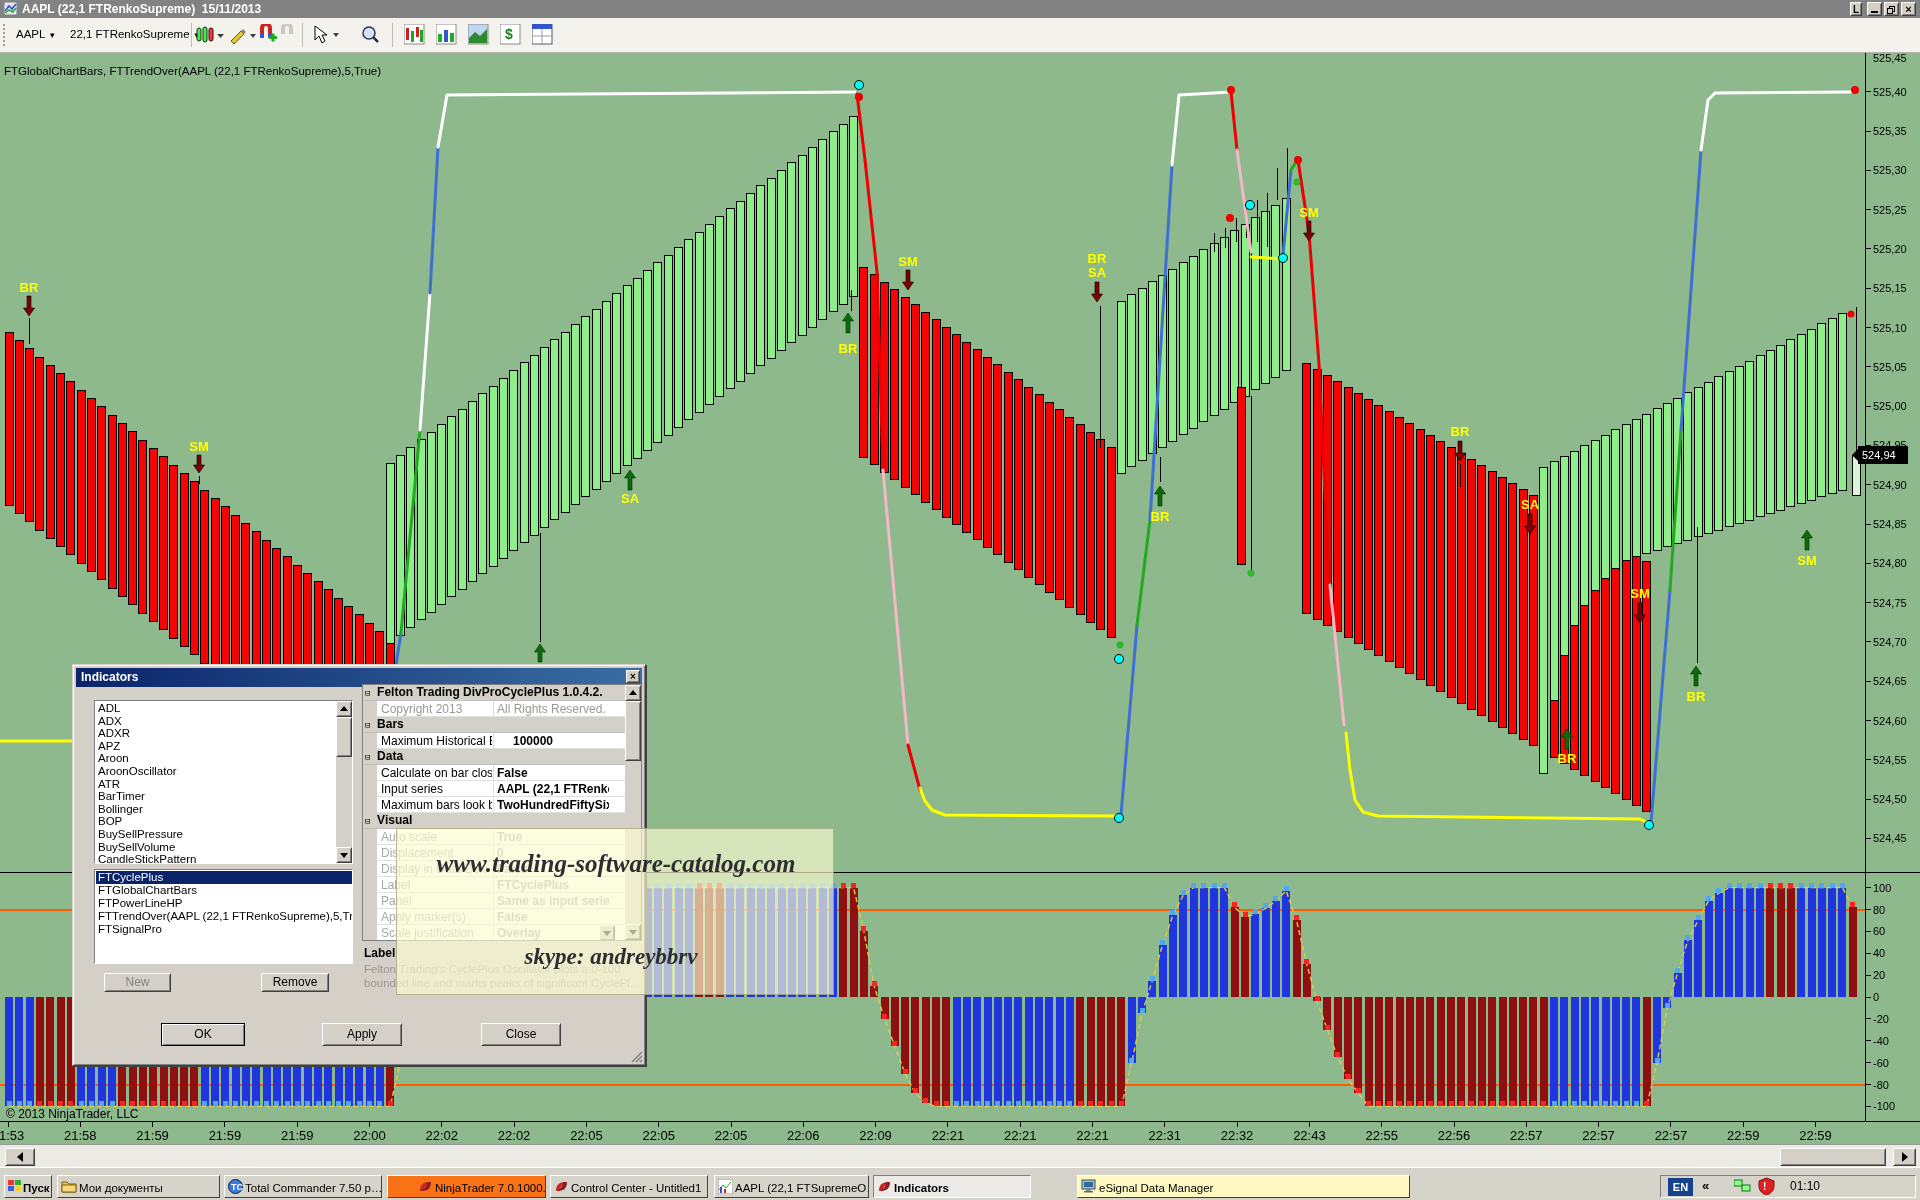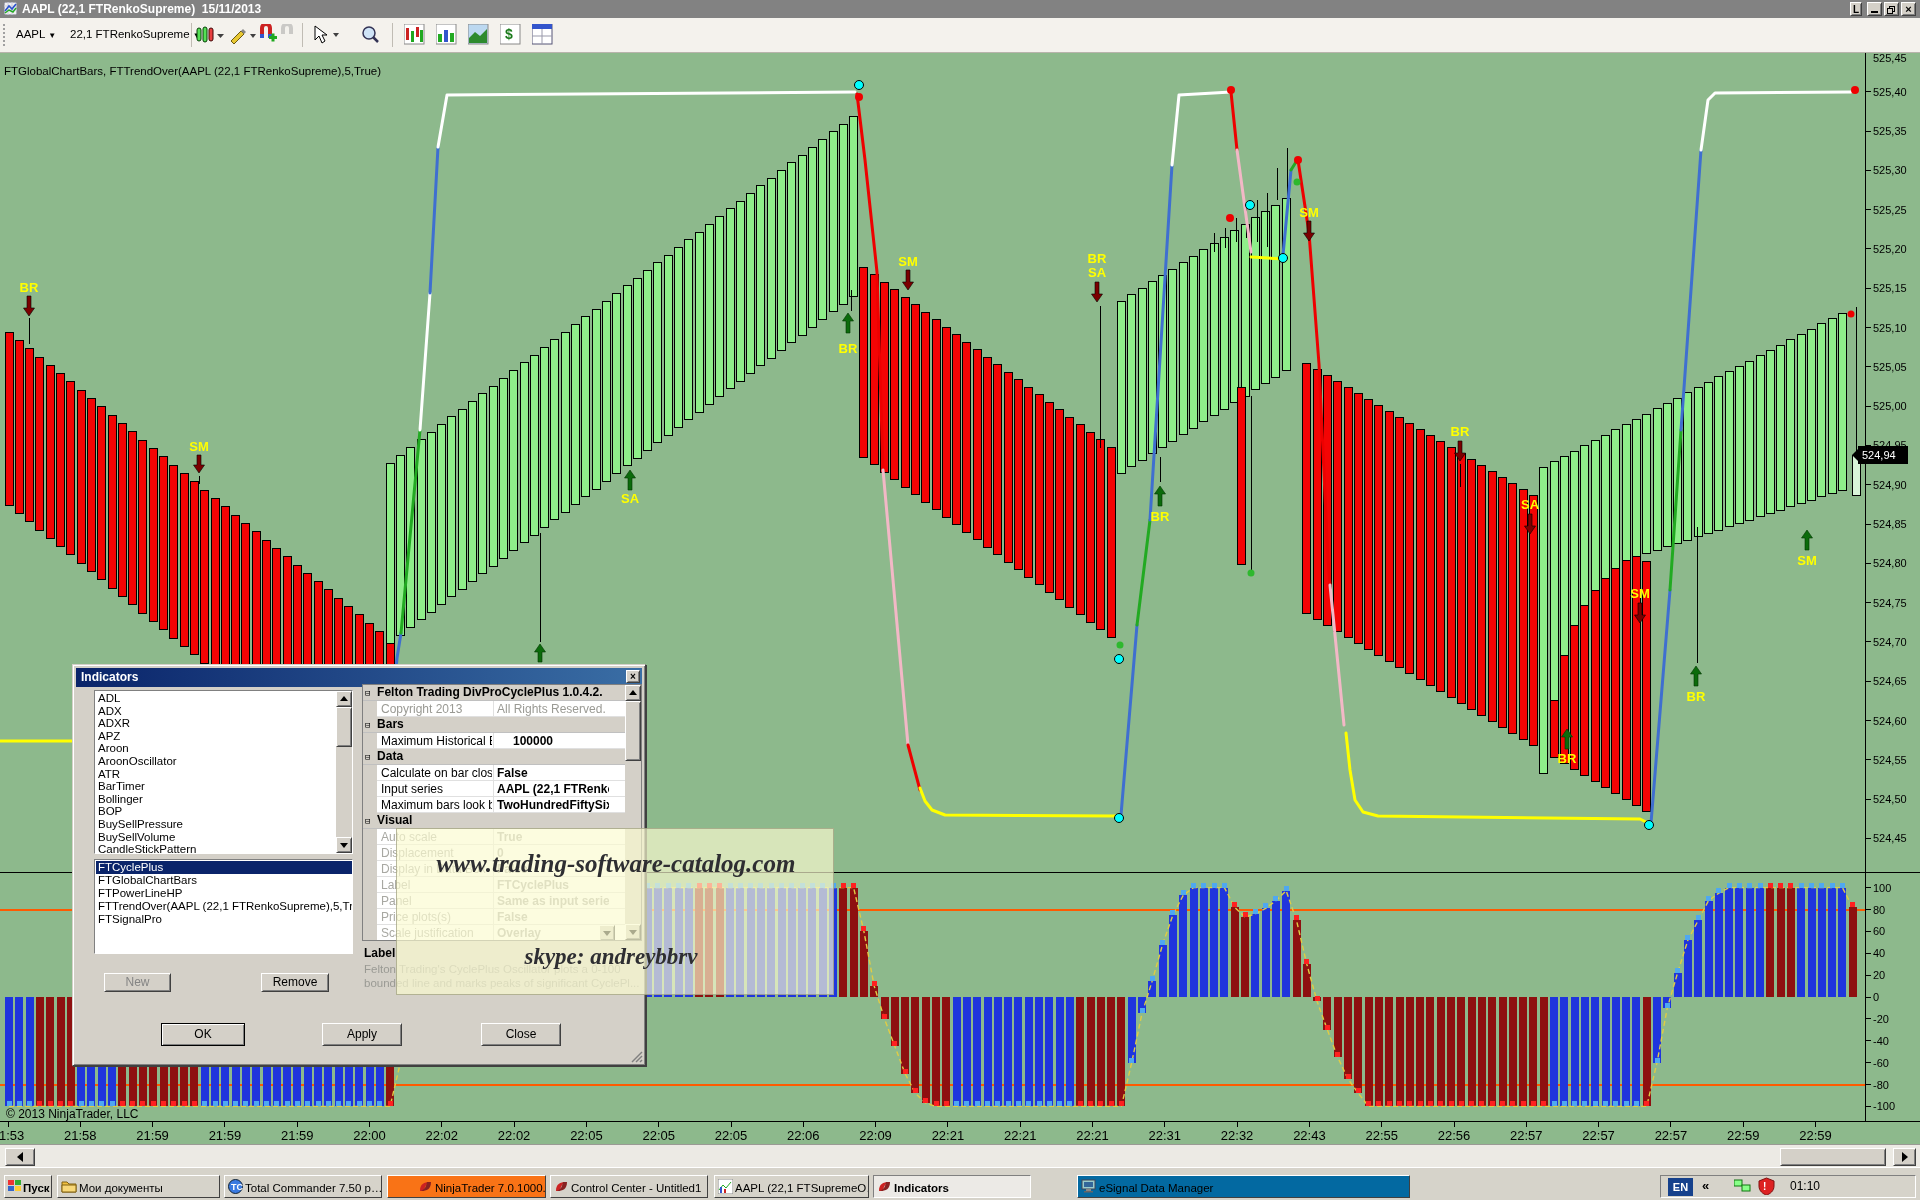--- a/index.html
+++ b/index.html
@@ -1,16 +1,16 @@
 <!DOCTYPE html>
 <html><head><meta charset="utf-8"><style>
 * { margin:0; padding:0; box-sizing:border-box; }
 body { width:1920px; height:1200px; position:relative; font-family:"Liberation Sans", sans-serif; background:#8fba8f; overflow:hidden; }
 .abs { position:absolute; }
-.sunken { border-top:1px solid #808080; border-left:1px solid #808080; border-right:1px solid #fff; border-bottom:1px solid #fff; }
+.sunken { border-top:1px solid #808080; border-left:1px solid #808080; border-right:1px solid #fff; border-bottom:1px solid #fff;margin-top:10px; }
 .btn3d { border-top:1px solid #fff; border-left:1px solid #fff; border-right:1px solid #404040; border-bottom:1px solid #404040; box-shadow: inset 1px 1px 0 #d4d0c8, inset -1px -1px 0 #808080; background:#d4d0c8; }
 </style></head>
 <body>
 
 <div class="abs" style="left:0;top:0;width:1920px;height:18px;background:#828282;">
  <svg class="abs" style="left:4px;top:2px" width="13" height="13">
       <rect width="13" height="13" fill="#f0f0f0" stroke="#667"></rect>
       <line x1="4" y1="0" x2="4" y2="13" stroke="#ccd"></line>
       <line x1="8" y1="0" x2="8" y2="13" stroke="#ccd"></line>
       <line x1="0" y1="4" x2="13" y2="4" stroke="#ccd"></line>
@@ -954,21 +954,21 @@
         <div class="abs" style="left:130px;top:0;width:1px;height:16px;background:#e0e0e0;"></div>
       </div>
 <div class="abs" style="left:0;top:208px;width:264px;height:16px;border-bottom:1px solid #e0e0e0;color:#a8a8a2;">
         <div class="abs" style="left:0;top:0;width:14px;height:16px;background:#d4d0c8;"></div>
         <div class="abs" style="left:18px;top:1px;width:111px;overflow:hidden;white-space:nowrap;">Panel</div>
         <div class="abs" style="left:134px;top:1px;width:112px;overflow:hidden;white-space:nowrap;font-weight:bold;">Same as input series</div>
         <div class="abs" style="left:130px;top:0;width:1px;height:16px;background:#e0e0e0;"></div>
       </div>
 <div class="abs" style="left:0;top:224px;width:264px;height:16px;border-bottom:1px solid #e0e0e0;color:#a8a8a2;">
         <div class="abs" style="left:0;top:0;width:14px;height:16px;background:#d4d0c8;"></div>
-        <div class="abs" style="left:18px;top:1px;width:111px;overflow:hidden;white-space:nowrap;">Price plots(s)</div>
+        <div class="abs" style="left:18px;top:1px;width:111px;overflow:hidden;white-space:nowrap;">Apply marker(s)</div>
         <div class="abs" style="left:134px;top:1px;width:112px;overflow:hidden;white-space:nowrap;font-weight:bold;">False</div>
         <div class="abs" style="left:130px;top:0;width:1px;height:16px;background:#e0e0e0;"></div>
       </div>
 <div class="abs" style="left:0;top:240px;width:264px;height:16px;border-bottom:1px solid #e0e0e0;color:#a8a8a2;">
         <div class="abs" style="left:0;top:0;width:14px;height:16px;background:#d4d0c8;"></div>
         <div class="abs" style="left:18px;top:1px;width:111px;overflow:hidden;white-space:nowrap;">Scale justification</div>
         <div class="abs" style="left:134px;top:1px;width:112px;overflow:hidden;white-space:nowrap;font-weight:bold;">Overlay</div>
         <div class="abs" style="left:130px;top:0;width:1px;height:16px;background:#e0e0e0;"></div>
       </div>
 <div class="abs btn3d" style="left:236px;top:240px;width:16px;height:16px;"><svg width="14" height="14">
@@ -1042,21 +1042,21 @@
 <div class="abs" style="left:714px;top:7px;width:155px;height:23px;border-top:1px solid #fff;border-left:1px solid #fff;border-right:1px solid #404040;border-bottom:1px solid #404040;background:#d6d3ca;overflow:hidden;white-space:nowrap;"><span style="display:inline-block;vertical-align:middle;margin:3px 2px 0 3px;"><svg width="15" height="15">
           <rect width="15" height="15" fill="#fff" stroke="#888"></rect>
           <path d="M1 11 L5 6 L8 9 L13 3" stroke="#22aa22" fill="none"></path>
           <rect x="2" y="8" width="2" height="6" fill="#3355cc"></rect>
           <rect x="6" y="10" width="2" height="4" fill="#cc2222"></rect>
         </svg></span><span style="font-size:11.5px;vertical-align:middle;position:relative;top:1px;">AAPL (22,1 FTSupremeO…</span></div>
 <div class="abs" style="left:873px;top:7px;width:158px;height:23px;background:#eceae6;border-top:1px solid #808080;border-left:1px solid #808080;border-right:1px solid #fff;border-bottom:1px solid #fff;overflow:hidden;white-space:nowrap;"><span style="display:inline-block;vertical-align:middle;margin:3px 2px 0 3px;"><svg width="15" height="15">
           <path d="M2 12 C2 5 6 3 12 3 C8 5 7 7 6 12 Z" fill="#cc2222"></path>
           <path d="M13 3 C13 10 9 12 3 12 C7 10 8 8 9 3 Z" fill="#882222"></path>
         </svg></span><span style="font-size:11.5px;font-weight:bold;vertical-align:middle;position:relative;top:1px;">Indicators</span></div>
-<div class="abs" style="left:1077px;top:7px;width:333px;height:23px;border-top:1px solid #fff;border-left:1px solid #fff;border-right:1px solid #404040;border-bottom:1px solid #404040;background:#0369a1;overflow:hidden;white-space:nowrap;"><span style="display:inline-block;vertical-align:middle;margin:3px 2px 0 3px;"><svg width="16" height="14">
+<div class="abs" style="left:1077px;top:7px;width:333px;height:23px;border-top:1px solid #fff;border-left:1px solid #fff;border-right:1px solid #404040;border-bottom:1px solid #404040;background:#fef9c3;overflow:hidden;white-space:nowrap;"><span style="display:inline-block;vertical-align:middle;margin:3px 2px 0 3px;"><svg width="16" height="14">
           <rect x="1" y="1" width="13" height="9" fill="#9cc" stroke="#445"></rect>
           <rect x="3" y="3" width="9" height="5" fill="#369"></rect>
           <rect x="5" y="10" width="5" height="2" fill="#888"></rect>
           <rect x="3" y="12" width="9" height="1.5" fill="#666"></rect>
         </svg></span><span style="font-size:11.5px;vertical-align:middle;position:relative;top:1px;">eSignal Data Manager</span></div>
 <div class="abs" style="left:1660px;top:7px;width:256px;height:23px;border-top:1px solid #808080;border-left:1px solid #808080;border-right:1px solid #fff;border-bottom:1px solid #fff;"></div>
 <div class="abs" style="left:1668px;top:10px;width:25px;height:18px;background:#16418c;color:#fff;font-size:11px;font-weight:bold;text-align:center;line-height:18px;">EN</div>
 <div class="abs" style="left:1702px;top:10px;font-size:13px;font-weight:bold;color:#000;">«</div>
 <svg class="abs" style="left:1734px;top:10px" width="18" height="16">
       <rect x="0" y="2" width="8" height="6" fill="#8f8" stroke="#171"></rect>

